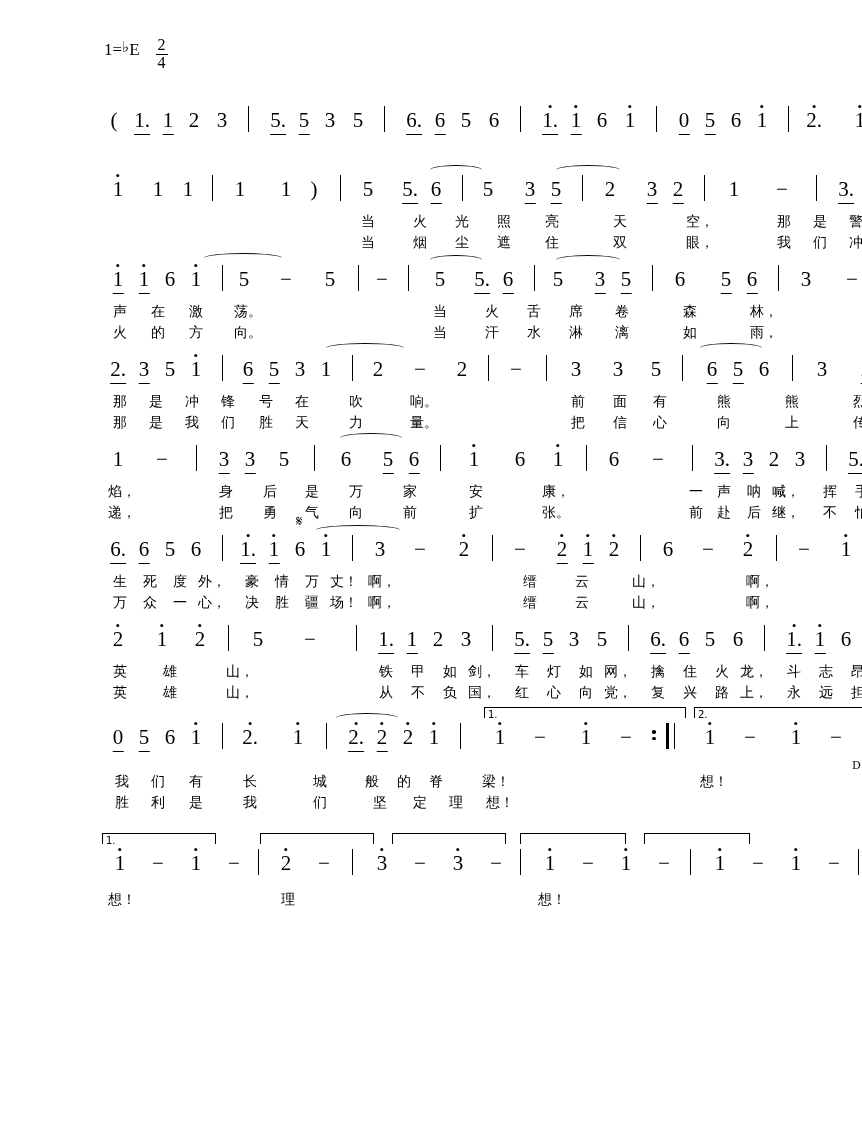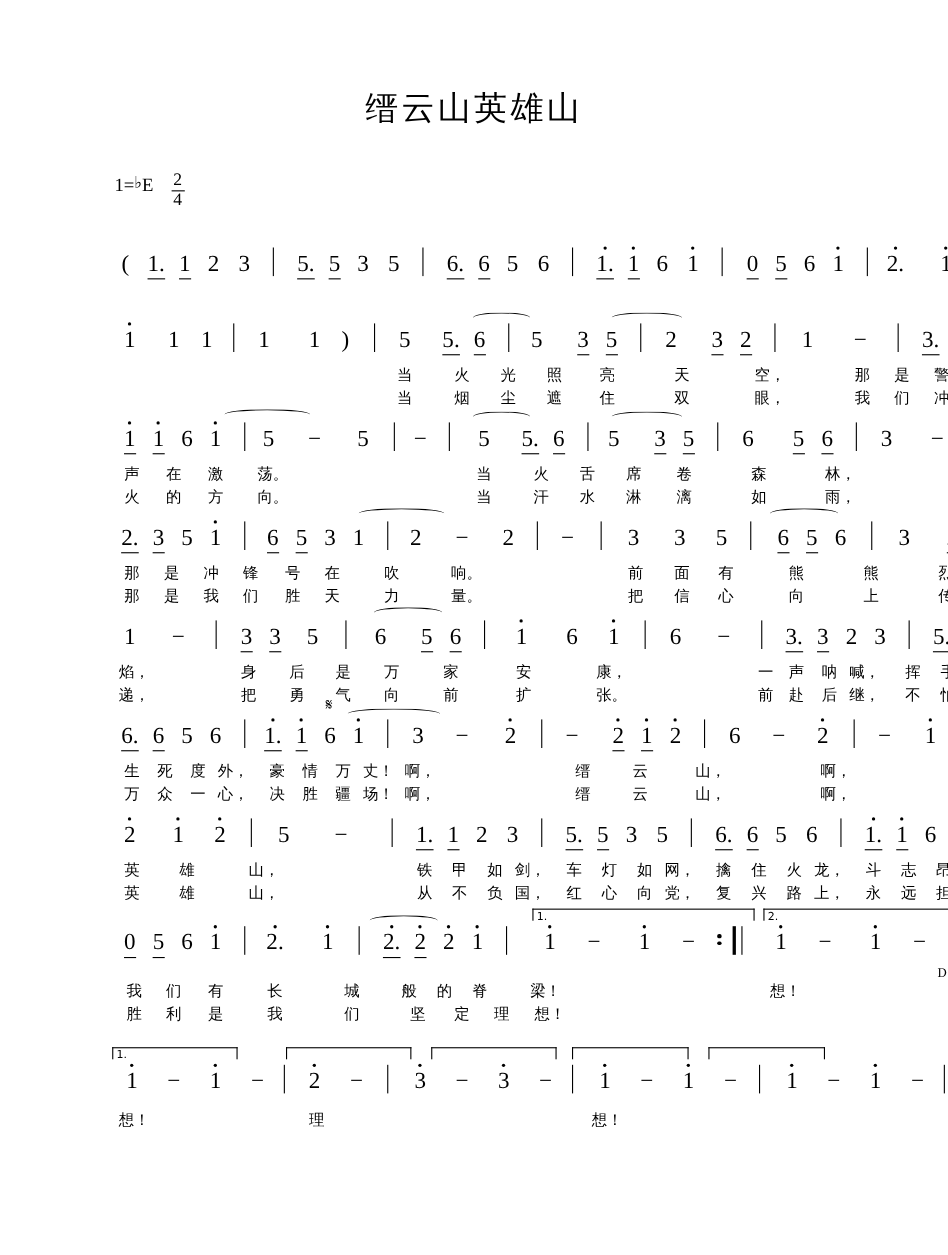--- a/index.html
+++ b/index.html
@@ -164,21 +164,20 @@
     border-radius: 50%;
     background: #000;
     margin: 3px 0;
   }
 </style>
 </head>
 <body>
 
 <div class="page">
 
-  <div class="title">缙云山英雄山</div>
 
   <div class="meta-row">
     <div class="key-sig">
       <span>1=</span>
         <span class="flat">♭</span>
         <span>E</span>
       <span class="timefrac">
         <span class="num">2</span>
         <span class="den">4</span>
       </span>

